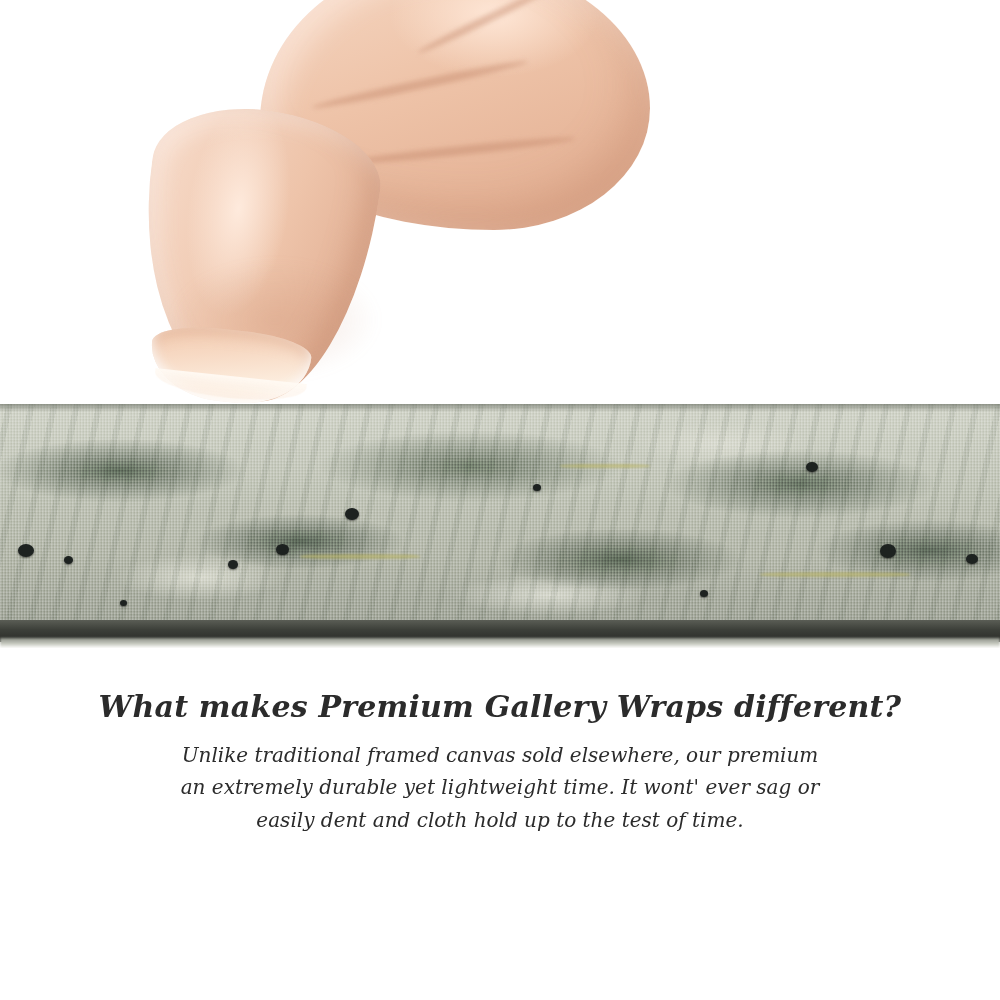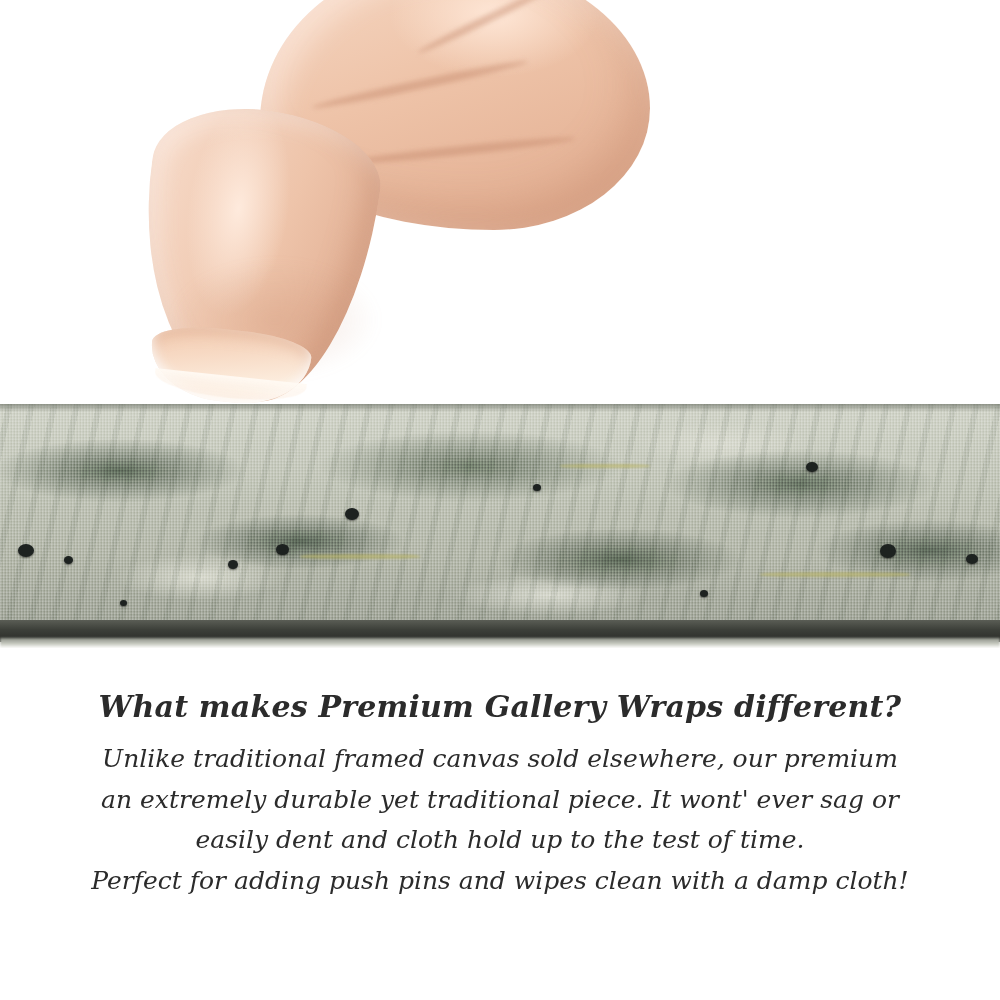--- a/index.html
+++ b/index.html
@@ -201,21 +201,21 @@
     font-style: italic;
   }
   .caption-title {
     font-size: 30px;
     font-weight: 700;
     letter-spacing: 0.2px;
     margin: 0 0 16px 0;
     line-height: 1.1;
   }
   .caption-line {
-    font-size: 25px;
+    font-size: 20px;
     line-height: 1.62;
     margin: 0;
     font-weight: 400;
   }
 </style>
 </head>
 <body>
 
 <div class="page">
 
@@ -254,18 +254,17 @@
     </div>
 
     <div class="band-top-shadow"></div>
     <div class="band-bottom"></div>
     <div class="band-bottom2"></div>
   </div>
 
   <div class="caption">
     <p class="caption-title">What makes Premium Gallery Wraps different?</p>
     <p class="caption-line">Unlike traditional framed canvas sold elsewhere, our premium</p>
-    <p class="caption-line">an extremely durable yet traditional piece. It wont' ever sag or</p>
+    <p class="caption-line">an extremely durable yet lightweight time. It wont' ever sag or</p>
     <p class="caption-line">easily dent and cloth hold up to the test of time.</p>
-    <p class="caption-line">Perfect for adding push pins and wipes clean with a damp cloth!</p>
   </div>
 
 </div>
 
 </body></html>

